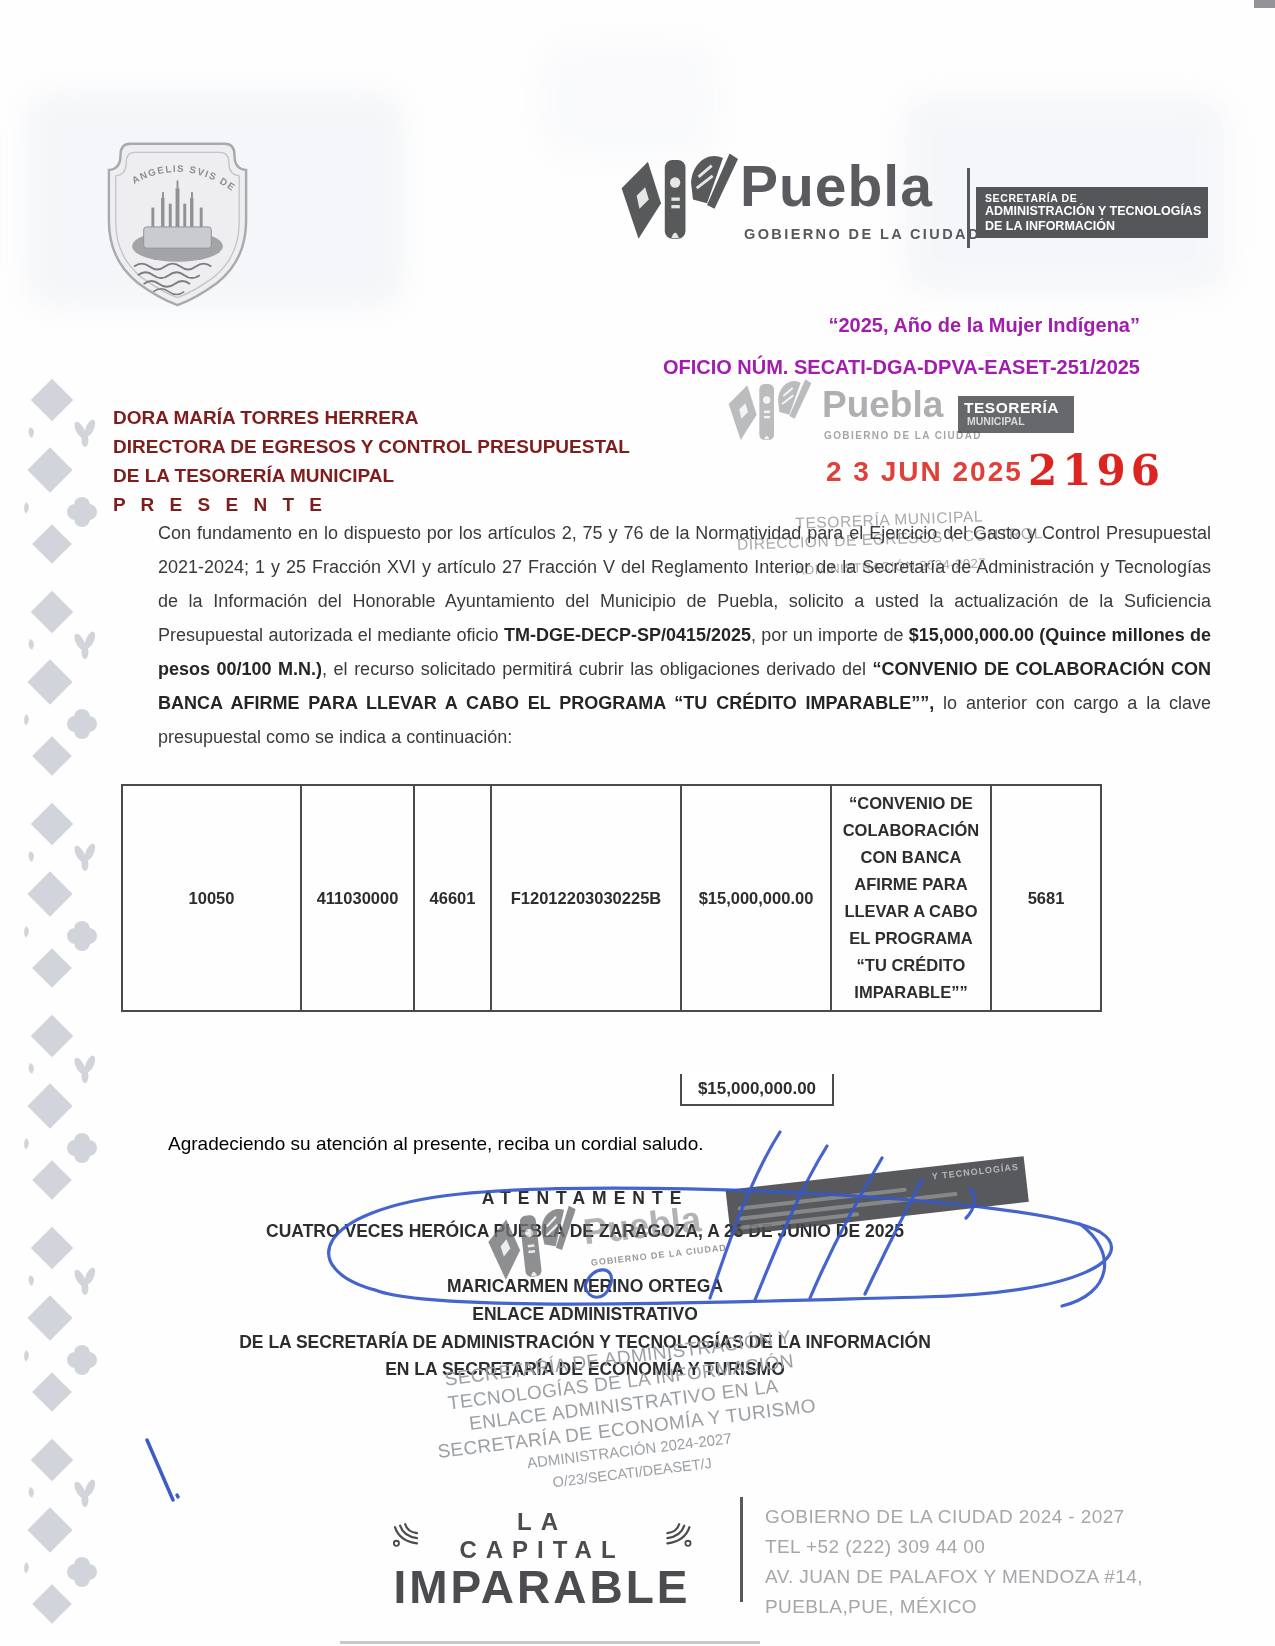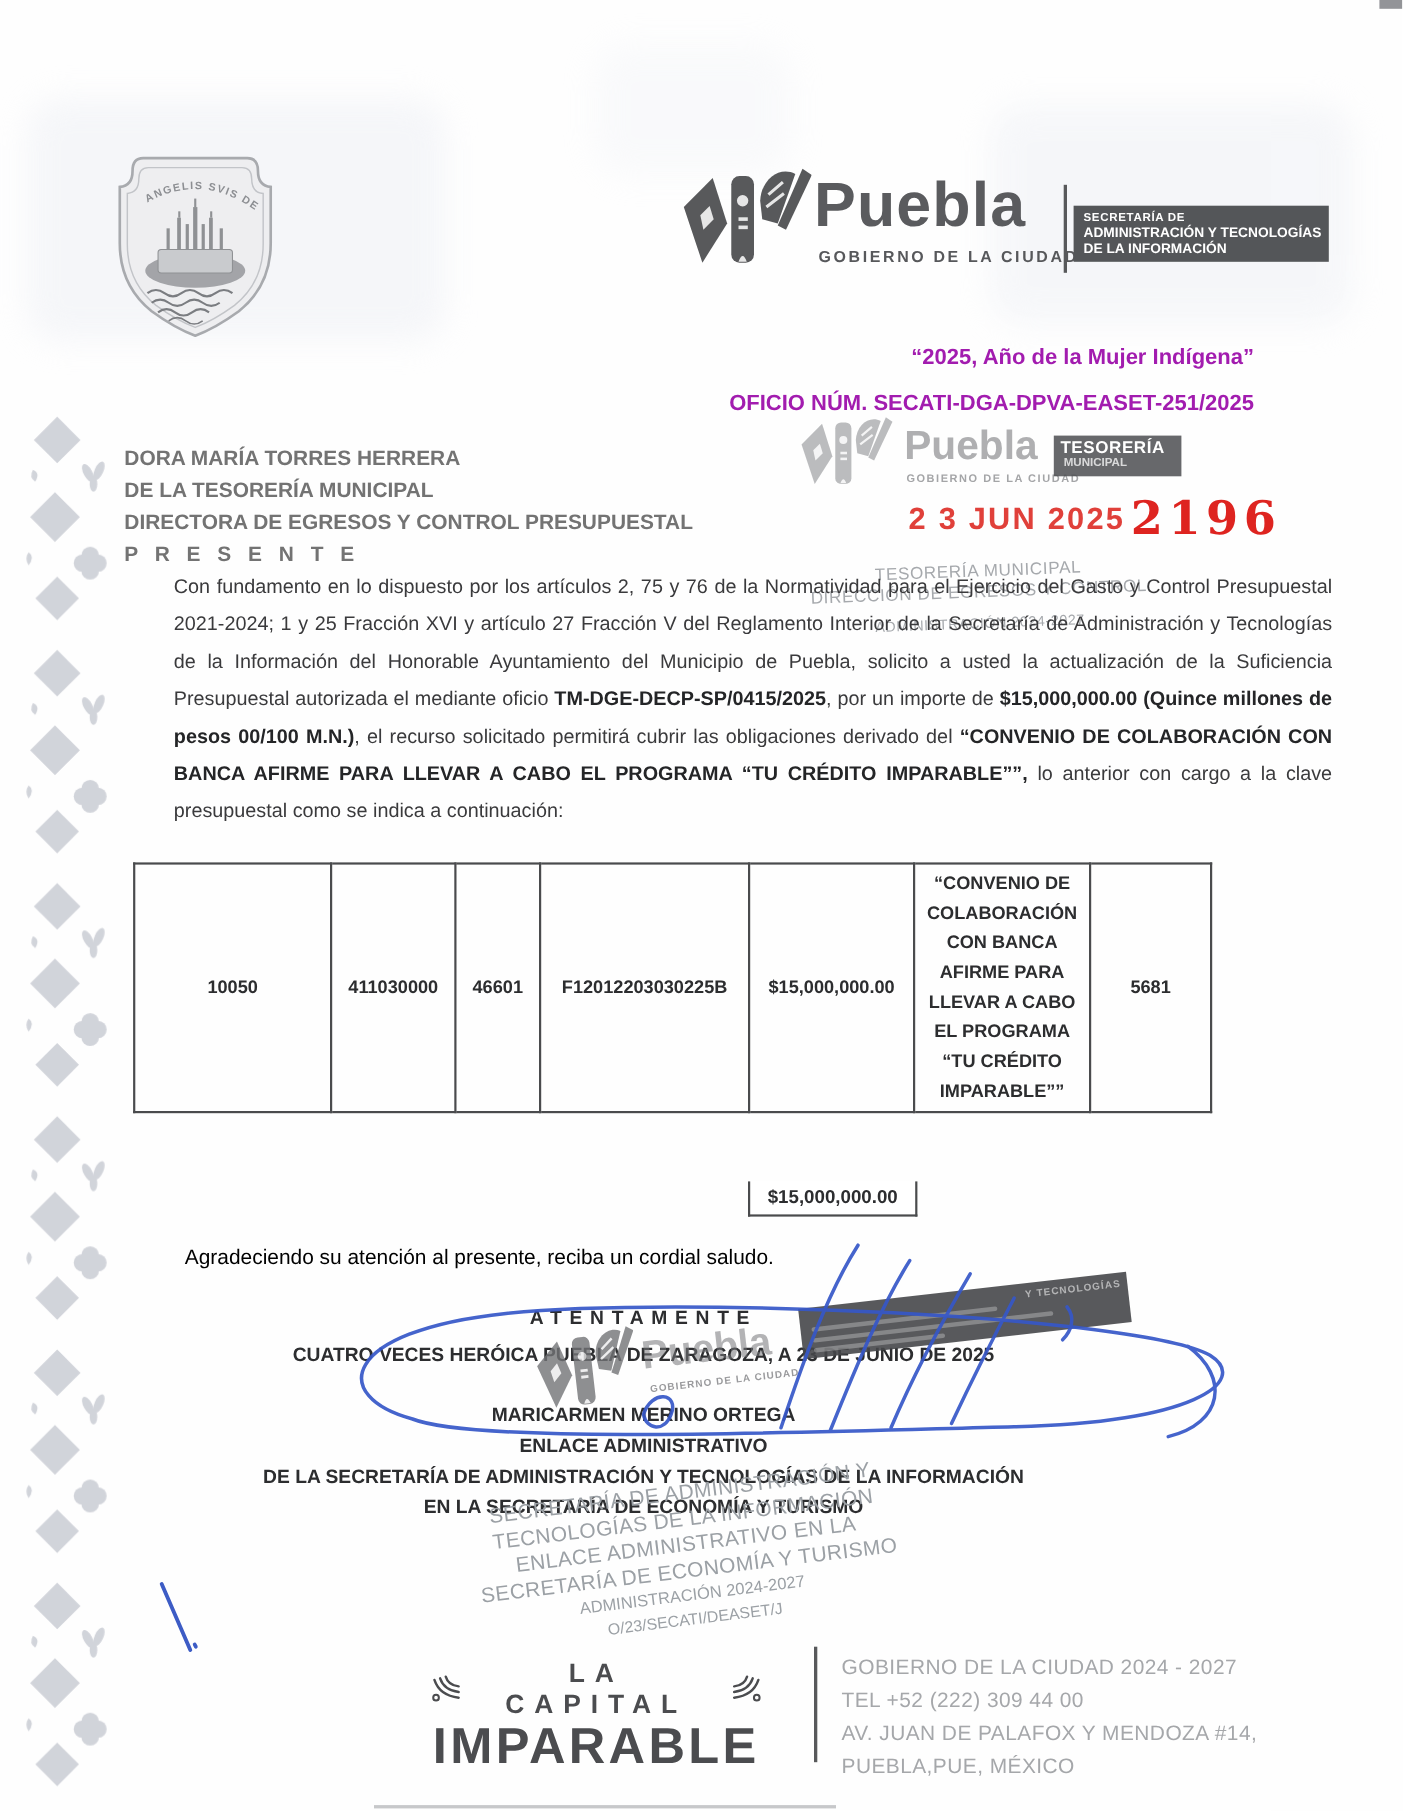--- a/index.html
+++ b/index.html
@@ -28,21 +28,21 @@
   .rs-box{background:rgba(76,77,81,.85);color:#fff;width:116px;height:37px;padding:3px 6px;box-sizing:border-box;}
   .rs-box .b1{font-size:15.5px;font-weight:800;letter-spacing:.5px;line-height:17px;}
   .rs-box .b2{font-size:10.5px;font-weight:700;opacity:.75;line-height:11px;margin-left:3px;}
   .red-date{font-size:28px;font-weight:700;color:#e0403a;letter-spacing:2px;}
   .red-folio{font-family:"DejaVu Serif",serif;font-size:42px;font-weight:700;color:#de2420;letter-spacing:5px;}
   
   .office-stamp{width:320px;text-align:center;color:#a6a9ad;transform:rotate(-2.2deg);}
   .office-stamp .o1,.office-stamp .o2{font-size:15.5px;font-weight:400;letter-spacing:.6px;line-height:19px;}
   .office-stamp .o3{font-size:13px;margin-top:11px;letter-spacing:.5px;}
   
-  .addressee{font-size:19px;font-weight:700;color:#737373;line-height:29px;}
+  .addressee{font-size:19px;font-weight:700;color:#7f1d1d;line-height:29px;}
   .salutation{letter-spacing:5px;}
   
   .body-par{width:1053px;font-size:18px;line-height:34px;text-align:justify;color:#3a3a3c;margin-left:45px;}
   .body-par b{color:#242527;}
   
   table.budget{border-collapse:collapse;table-layout:fixed;}
   table.budget th,table.budget td{border:2px solid #4a4b4d;}
   table.budget th{background:#c8c9cb;font-size:16px;font-weight:800;color:#2c2d2f;line-height:20px;padding:4px 6px;}
   table.budget td{font-size:16.5px;font-weight:700;color:#2c2d2f;text-align:center;vertical-align:middle;padding:4px 10px;line-height:27px;}
   .total-cell{border:2px solid #4a4b4d;border-top:none;background:#fff;
@@ -185,22 +185,22 @@
   </div>
 
   <div class="abs office-stamp" style="left:730px;top:510px">
     <div class="o1">TESORERÍA MUNICIPAL</div>
     <div class="o2">DIRECCIÓN DE EGRESOS Y CONTROL</div>
     <div class="o3">ADMINISTRACIÓN 2024-2027</div>
   </div>
 
   <div class="abs addressee" style="left:113px;top:403px">
     <div>DORA MARÍA TORRES HERRERA</div>
+    <div>DIRECTORA DE EGRESOS Y CONTROL PRESUPUESTAL</div>
     <div>DE LA TESORERÍA MUNICIPAL</div>
-    <div>DIRECTORA DE EGRESOS Y CONTROL PRESUPUESTAL</div>
     <div class="salutation">P R E S E N T E</div>
   </div>
 
   <div class="abs body-par" style="left:113px;top:516px">
     <span>Con fundamento en lo dispuesto por los artículos 2, 75 y 76 de la Normatividad para el Ejercicio del Gasto y Control Presupuestal 2021-2024; 1 y 25 Fracción XVI y artículo 27 Fracción V del Reglamento Interior de la Secretaría de Administración y Tecnologías de la Información del Honorable Ayuntamiento del Municipio de Puebla, solicito a usted la actualización de la Suficiencia Presupuestal autorizada el mediante oficio </span><b>TM-DGE-DECP-SP/0415/2025</b><span>, por un importe de </span><b>$15,000,000.00 (Quince millones de pesos 00/100 M.N.)</b><span>, el recurso solicitado permitirá cubrir las obligaciones derivado del </span><b>“CONVENIO DE COLABORACIÓN CON BANCA AFIRME PARA LLEVAR A CABO EL PROGRAMA “TU CRÉDITO IMPARABLE””,</b><span> lo anterior con cargo a la clave presupuestal como se indica a continuación:</span>
   </div>
 
   <table class="abs budget" style="left:121px;top:784px;width:979px">
     <colgroup>
       <col style="width:179px">

